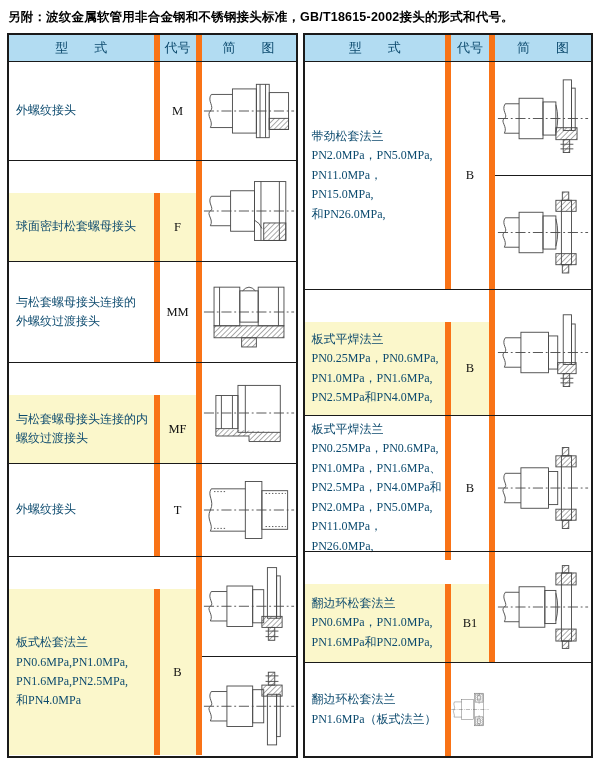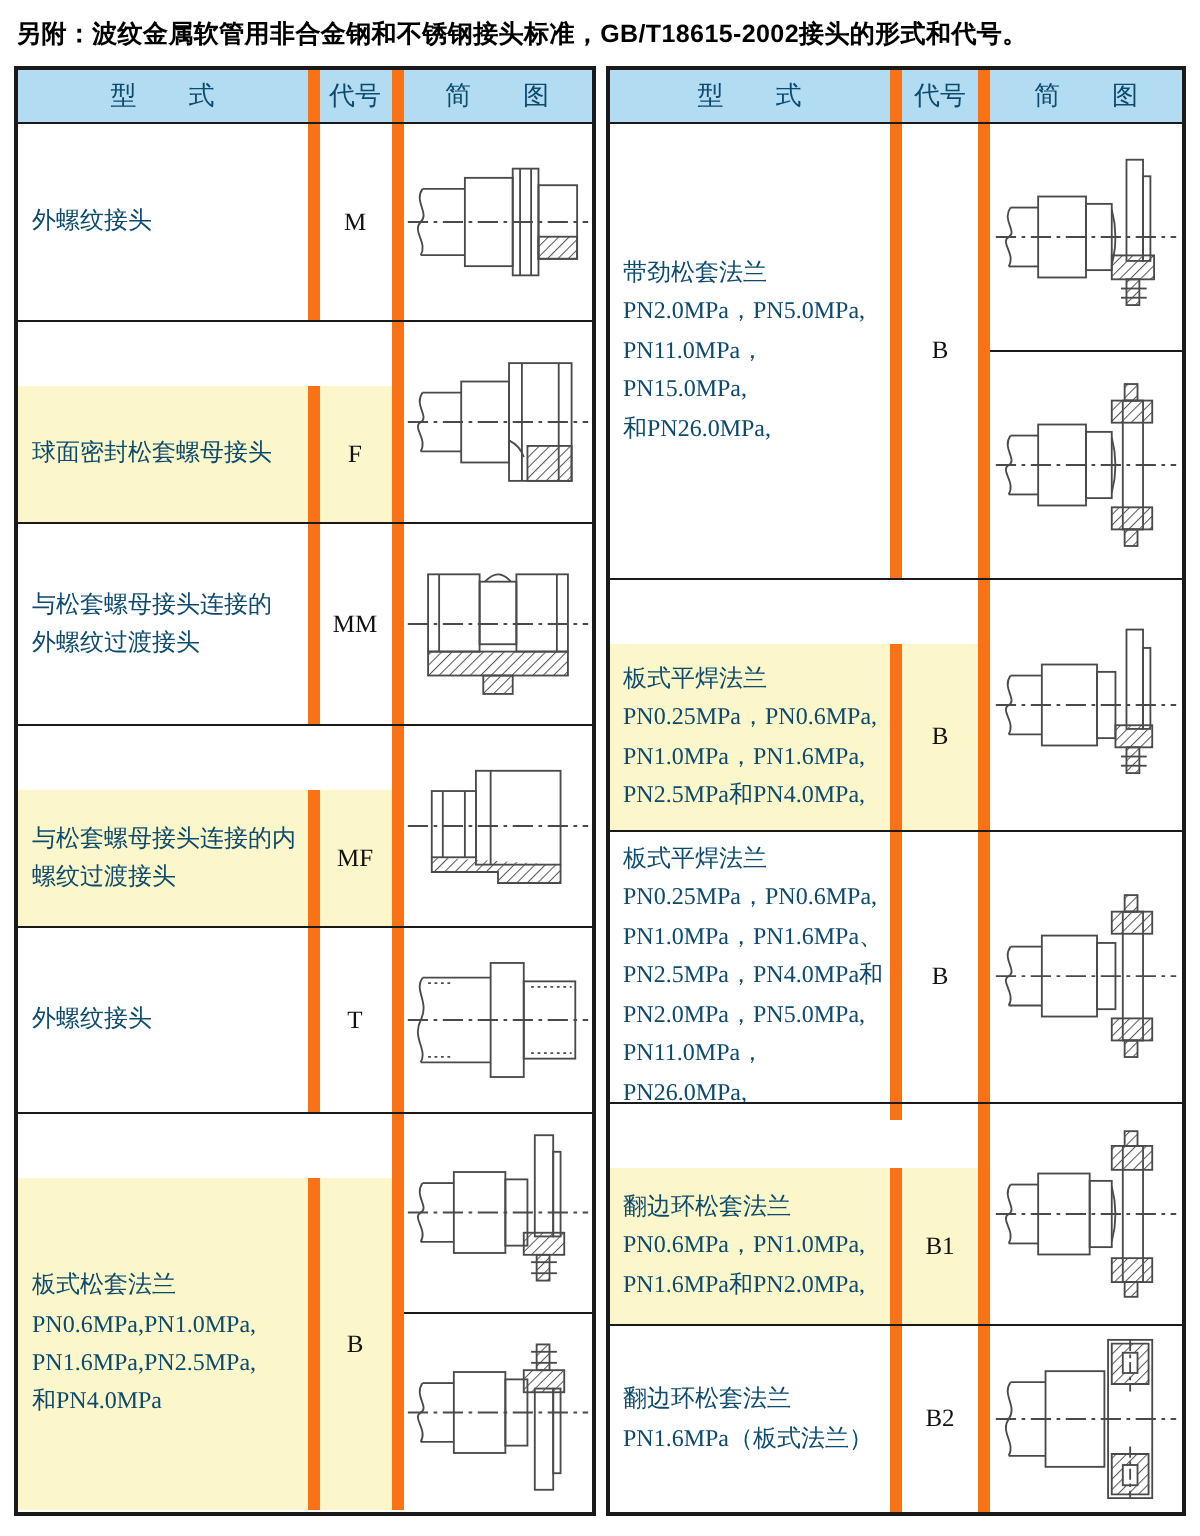--- a/index.html
+++ b/index.html
@@ -371,21 +371,20 @@
                 <rect x="71" y="82" width="7" height="8" fill="url(#hatch)"></rect>
               </g>
             </svg>
           </div>
       </div>
     </div>
 
     <div class="trow" style="height:93px">
       <div class="c c-type">翻边环松套法兰
 PN1.6MPa（板式法兰）</div>
-      <div class="c c-code">B2</div>
       <div class="c c-diag">
         <div class="sub">
             <svg viewBox="0 0 100 90" preserveAspectRatio="xMidYMid meet">
               <g stroke="#4a4a4a" fill="none" stroke-width="1">
                 <line x1="1" y1="45" x2="99" y2="45" stroke-dasharray="11 3 2 3"></line>
                 <path d="M 9 25 C 4 32, 13 38, 8 45 C 3 52, 12 58, 8 65"></path>
                 <line x1="9" y1="25" x2="28" y2="25"></line>
                 <line x1="8" y1="65" x2="28" y2="65"></line>
                 <rect x="28" y="19" width="32" height="52"></rect>
                 <rect x="62" y="2" width="24" height="86"></rect>

